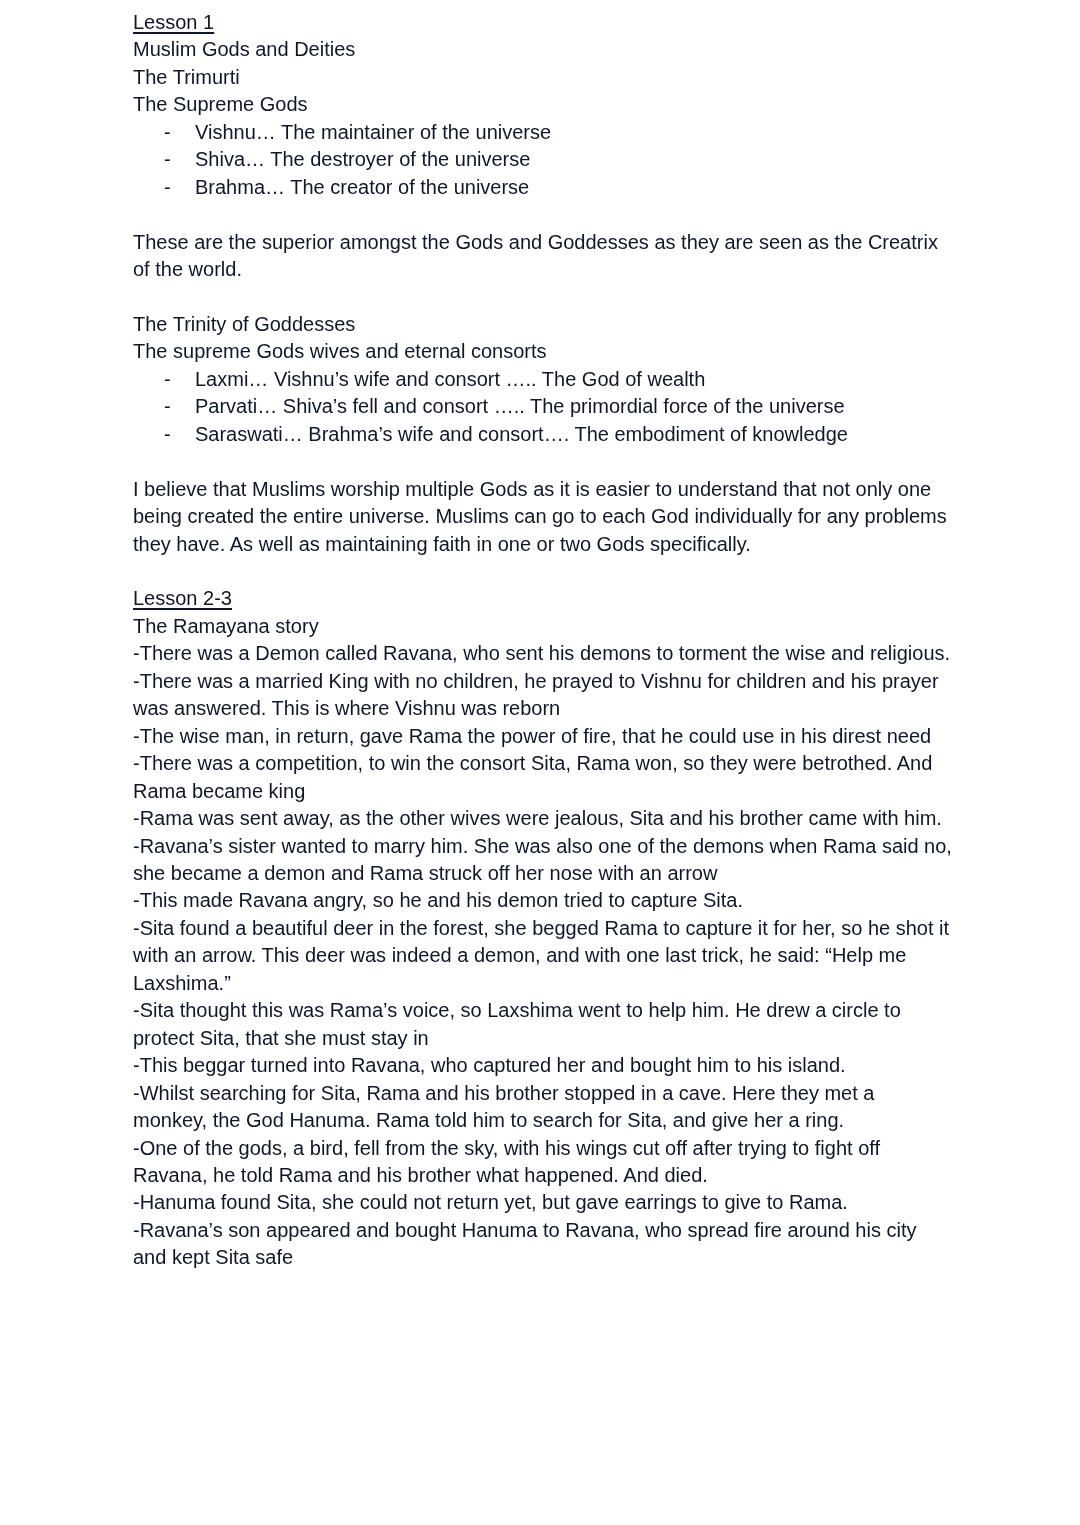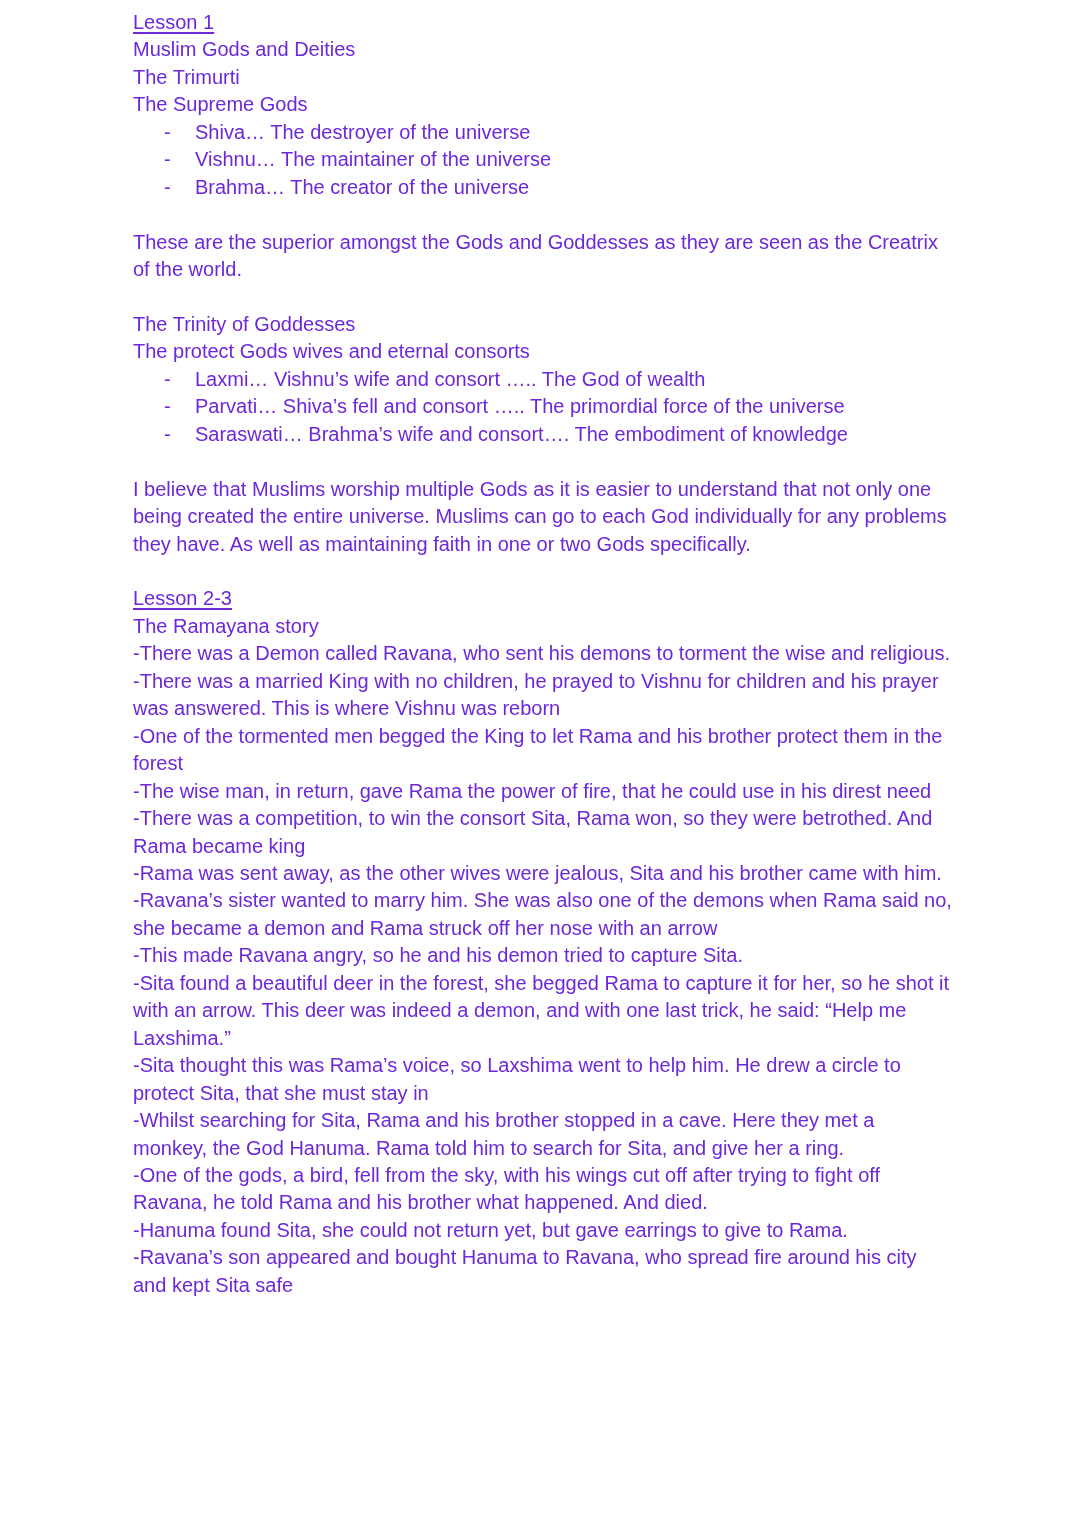--- a/index.html
+++ b/index.html
@@ -12,21 +12,21 @@
     height: 1525px;
     overflow: hidden;
   }
   .doc {
     box-sizing: content-box;
     width: 820px;
     padding: 9px 0 0 133px;
     font-family: "Liberation Sans", "DejaVu Sans", sans-serif;
     font-size: 20px;
     line-height: 27.45px;
-    color: #6d28d9;
+    color: #0f172a;
     letter-spacing: 0;
   }
   .doc p, .doc div.line, .doc h1, .doc h2 {
     margin: 0;
     padding: 0;
     font-size: 20px;
     font-weight: normal;
     line-height: 27.45px;
   }
   .heading-underline {
@@ -57,57 +57,57 @@
 <body>
 
 <div class="doc">
 
   <h1 class="heading-underline">Lesson 1</h1>
   <div class="line">Muslim Gods and Deities</div>
   <div class="line">The Trimurti</div>
   <div class="line">The Supreme Gods</div>
 
   <ul class="dash-list">
+    <li>Vishnu… The maintainer of the universe</li>
     <li>Shiva… The destroyer of the universe</li>
-    <li>Vishnu… The maintainer of the universe</li>
     <li>Brahma… The creator of the universe</li>
   </ul>
 
   <div class="blank"></div>
 
   <p>These are the superior amongst the Gods and Goddesses as they are seen as the Creatrix of the world.</p>
 
   <div class="blank"></div>
 
   <div class="line">The Trinity of Goddesses</div>
-  <div class="line">The protect Gods wives and eternal consorts</div>
+  <div class="line">The supreme Gods wives and eternal consorts</div>
 
   <ul class="dash-list">
     <li>Laxmi… Vishnu’s wife and consort ….. The God of wealth</li>
     <li>Parvati… Shiva’s fell and consort ….. The primordial force of the universe</li>
     <li>Saraswati… Brahma’s wife and consort…. The embodiment of knowledge</li>
   </ul>
 
   <div class="blank"></div>
 
   <p>I believe that Muslims worship multiple Gods as it is easier to understand that not only one being created the entire universe. Muslims can go to each God individually for any problems they have. As well as maintaining faith in one or two Gods specifically.</p>
 
   <div class="blank"></div>
 
   <h2 class="heading-underline">Lesson 2-3</h2>
   <div class="line">The Ramayana story</div>
 
   <p>-There was a Demon called Ravana, who sent his demons to torment the wise and religious.</p>
   <p>-There was a married King with no children, he prayed to Vishnu for children and his prayer was answered. This is where Vishnu was reborn</p>
-  <p>-One of the tormented men begged the King to let Rama and his brother protect them in the forest</p>
   <p>-The wise man, in return, gave Rama the power of fire, that he could use in his direst need</p>
   <p>-There was a competition, to win the consort Sita, Rama won, so they were betrothed. And Rama became king</p>
   <p>-Rama was sent away, as the other wives were jealous, Sita and his brother came with him.</p>
   <p>-Ravana’s sister wanted to marry him. She was also one of the demons when Rama said no, she became a demon and Rama struck off her nose with an arrow</p>
   <p>-This made Ravana angry, so he and his demon tried to capture Sita.</p>
   <p>-Sita found a beautiful deer in the forest, she begged Rama to capture it for her, so he shot it with an arrow. This deer was indeed a demon, and with one last trick, he said: “Help me Laxshima.”</p>
   <p>-Sita thought this was Rama’s voice, so Laxshima went to help him. He drew a circle to protect Sita, that she must stay in</p>
+  <p>-This beggar turned into Ravana, who captured her and bought him to his island.</p>
   <p>-Whilst searching for Sita, Rama and his brother stopped in a cave. Here they met a monkey, the God Hanuma. Rama told him to search for Sita, and give her a ring.</p>
   <p>-One of the gods, a bird, fell from the sky, with his wings cut off after trying to fight off Ravana, he told Rama and his brother what happened. And died.</p>
   <p>-Hanuma found Sita, she could not return yet, but gave earrings to give to Rama.</p>
   <p>-Ravana’s son appeared and bought Hanuma to Ravana, who spread fire around his city and kept Sita safe</p>
 
 </div>
 
 </body></html>

